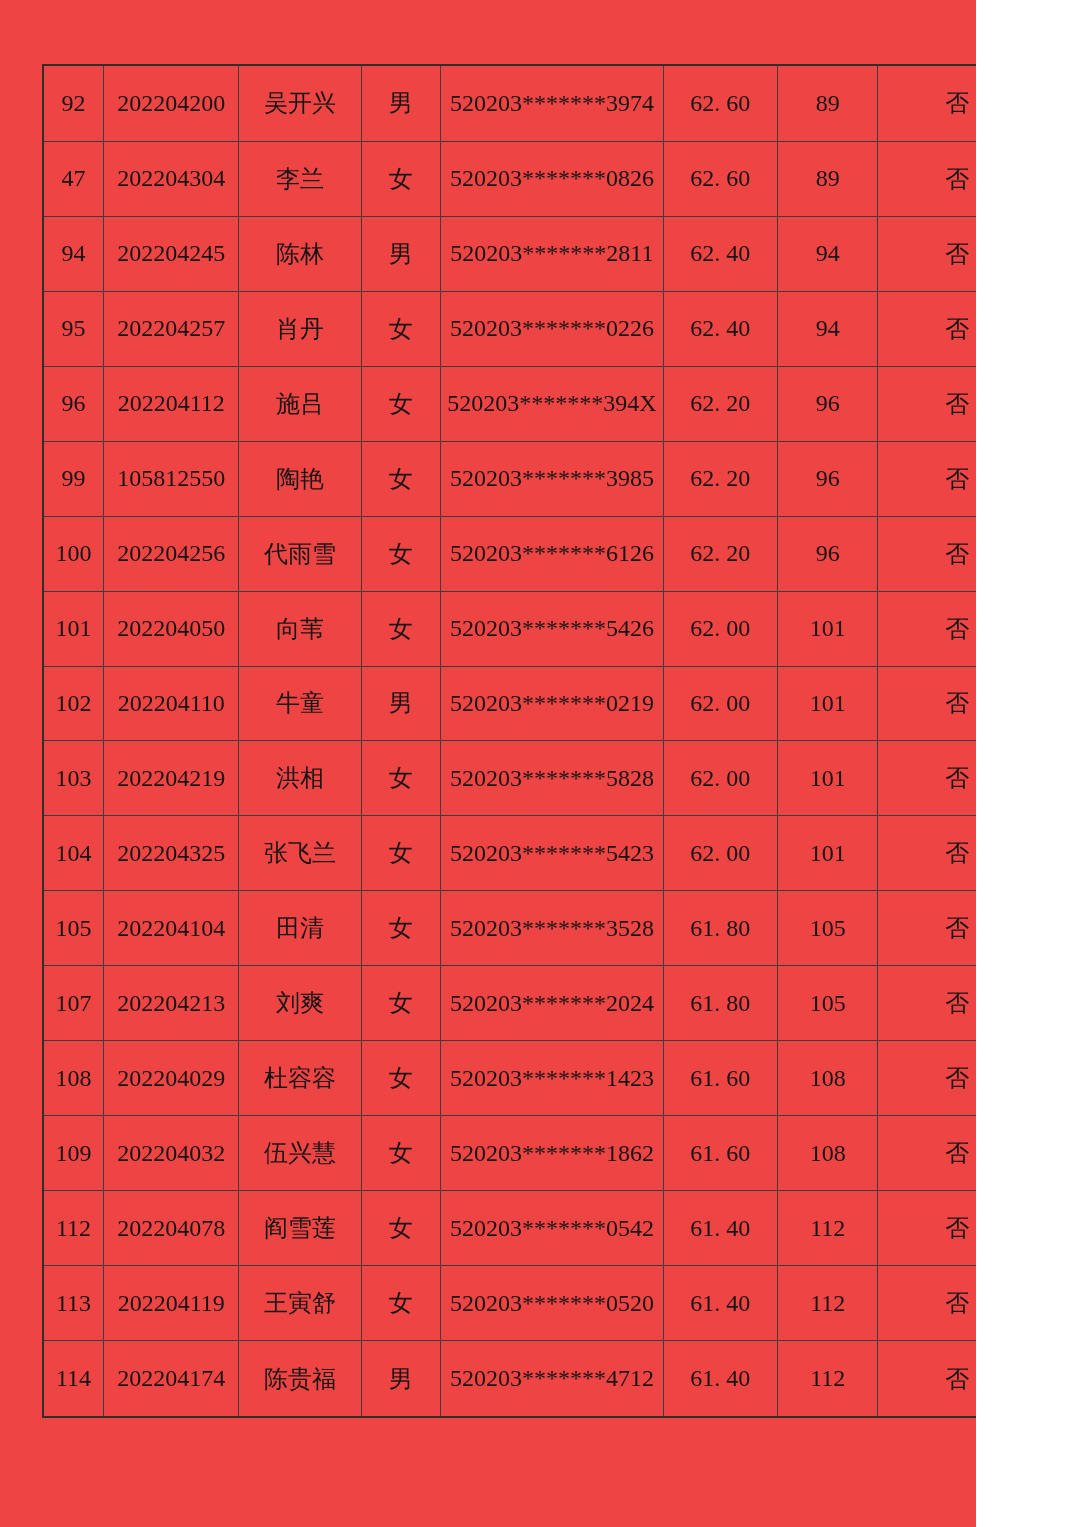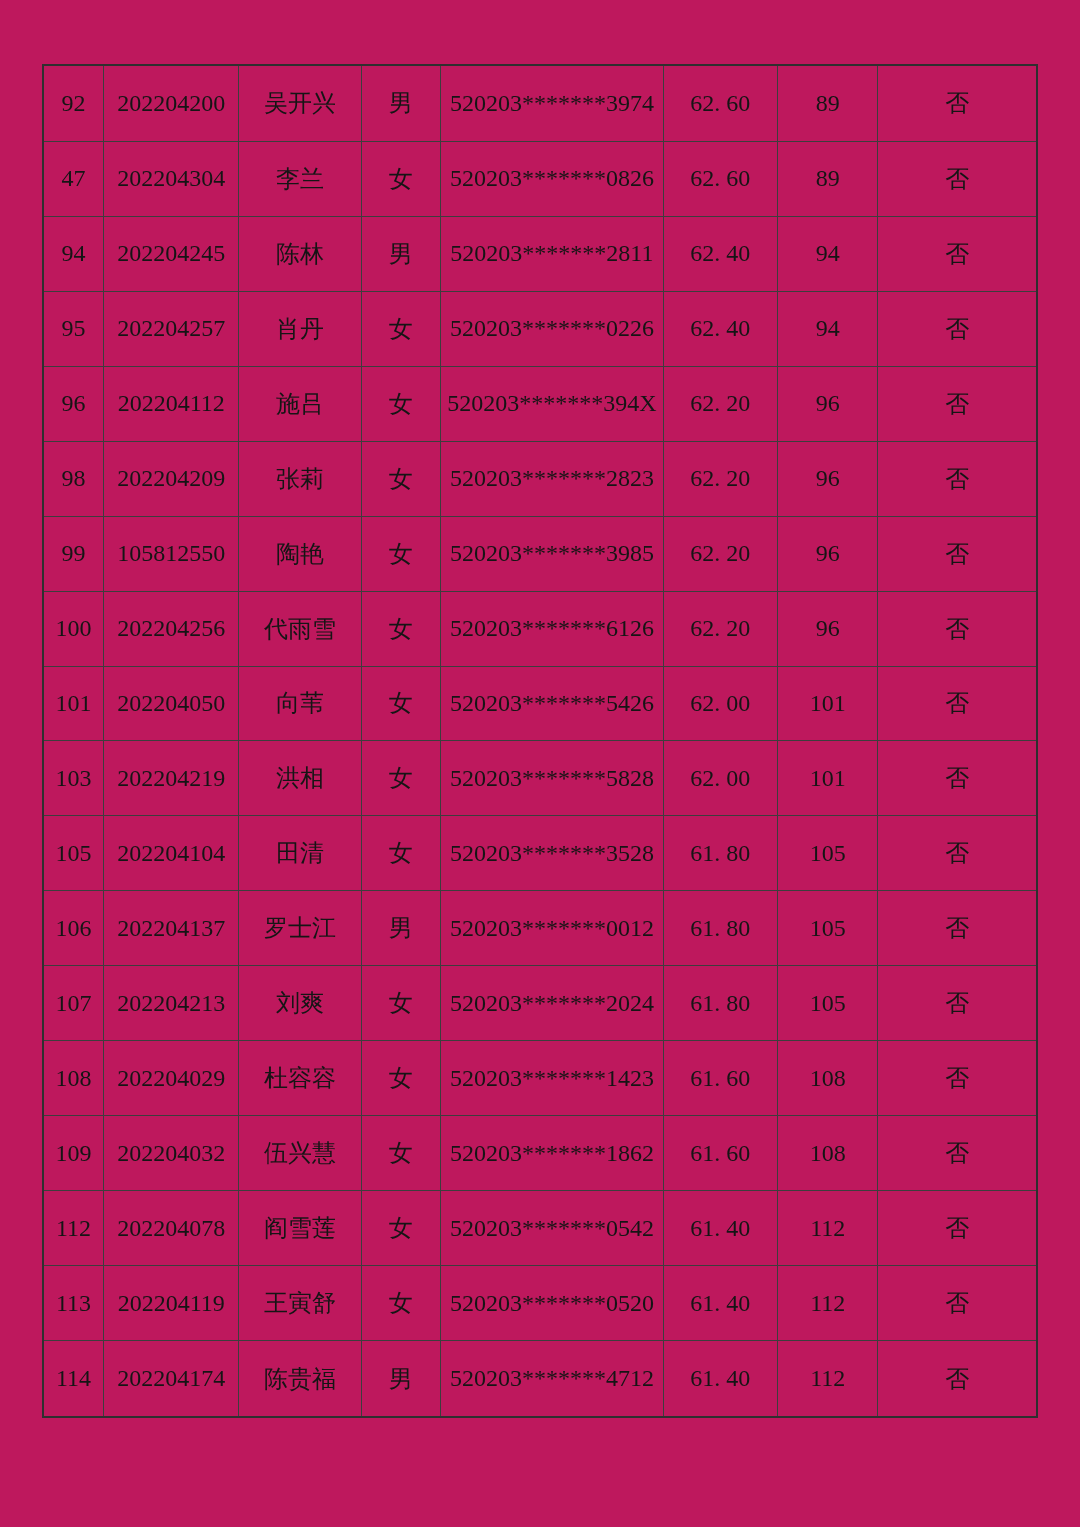--- a/index.html
+++ b/index.html
@@ -2,23 +2,23 @@
 <html><head>
 <meta charset="utf-8">
 <style>
   html, body {
     margin: 0;
     padding: 0;
     background: #ffffff;
   }
   .page {
     position: relative;
-    width: 1080px;
+    width: 976px;
     height: 1527px;
-    background: #be185d;
+    background: #ef4444;
     font-family: "Liberation Serif", "DejaVu Serif", serif;
     overflow: hidden;
   }
   table.results {
     position: absolute;
     left: 42px;
     top: 64px;
     width: 996px;
     height: 1354px;
     border-collapse: collapse;
@@ -104,30 +104,20 @@
           <td class="cell-seq">96</td>
           <td class="cell-exam_no">202204112</td>
           <td class="cell-name">施吕</td>
           <td class="cell-gender">女</td>
           <td class="cell-id_no">520203*******394X</td>
           <td class="cell-score">62. 20</td>
           <td class="cell-rank">96</td>
           <td class="cell-flag">否</td>
         </tr>
         <tr>
-          <td class="cell-seq">98</td>
-          <td class="cell-exam_no">202204209</td>
-          <td class="cell-name">张莉</td>
-          <td class="cell-gender">女</td>
-          <td class="cell-id_no">520203*******2823</td>
-          <td class="cell-score">62. 20</td>
-          <td class="cell-rank">96</td>
-          <td class="cell-flag">否</td>
-        </tr>
-        <tr>
           <td class="cell-seq">99</td>
           <td class="cell-exam_no">105812550</td>
           <td class="cell-name">陶艳</td>
           <td class="cell-gender">女</td>
           <td class="cell-id_no">520203*******3985</td>
           <td class="cell-score">62. 20</td>
           <td class="cell-rank">96</td>
           <td class="cell-flag">否</td>
         </tr>
         <tr>
@@ -144,45 +134,55 @@
           <td class="cell-seq">101</td>
           <td class="cell-exam_no">202204050</td>
           <td class="cell-name">向苇</td>
           <td class="cell-gender">女</td>
           <td class="cell-id_no">520203*******5426</td>
           <td class="cell-score">62. 00</td>
           <td class="cell-rank">101</td>
           <td class="cell-flag">否</td>
         </tr>
         <tr>
+          <td class="cell-seq">102</td>
+          <td class="cell-exam_no">202204110</td>
+          <td class="cell-name">牛童</td>
+          <td class="cell-gender">男</td>
+          <td class="cell-id_no">520203*******0219</td>
+          <td class="cell-score">62. 00</td>
+          <td class="cell-rank">101</td>
+          <td class="cell-flag">否</td>
+        </tr>
+        <tr>
           <td class="cell-seq">103</td>
           <td class="cell-exam_no">202204219</td>
           <td class="cell-name">洪相</td>
           <td class="cell-gender">女</td>
           <td class="cell-id_no">520203*******5828</td>
           <td class="cell-score">62. 00</td>
           <td class="cell-rank">101</td>
           <td class="cell-flag">否</td>
         </tr>
         <tr>
+          <td class="cell-seq">104</td>
+          <td class="cell-exam_no">202204325</td>
+          <td class="cell-name">张飞兰</td>
+          <td class="cell-gender">女</td>
+          <td class="cell-id_no">520203*******5423</td>
+          <td class="cell-score">62. 00</td>
+          <td class="cell-rank">101</td>
+          <td class="cell-flag">否</td>
+        </tr>
+        <tr>
           <td class="cell-seq">105</td>
           <td class="cell-exam_no">202204104</td>
           <td class="cell-name">田清</td>
           <td class="cell-gender">女</td>
           <td class="cell-id_no">520203*******3528</td>
-          <td class="cell-score">61. 80</td>
-          <td class="cell-rank">105</td>
-          <td class="cell-flag">否</td>
-        </tr>
-        <tr>
-          <td class="cell-seq">106</td>
-          <td class="cell-exam_no">202204137</td>
-          <td class="cell-name">罗士江</td>
-          <td class="cell-gender">男</td>
-          <td class="cell-id_no">520203*******0012</td>
           <td class="cell-score">61. 80</td>
           <td class="cell-rank">105</td>
           <td class="cell-flag">否</td>
         </tr>
         <tr>
           <td class="cell-seq">107</td>
           <td class="cell-exam_no">202204213</td>
           <td class="cell-name">刘爽</td>
           <td class="cell-gender">女</td>
           <td class="cell-id_no">520203*******2024</td>

